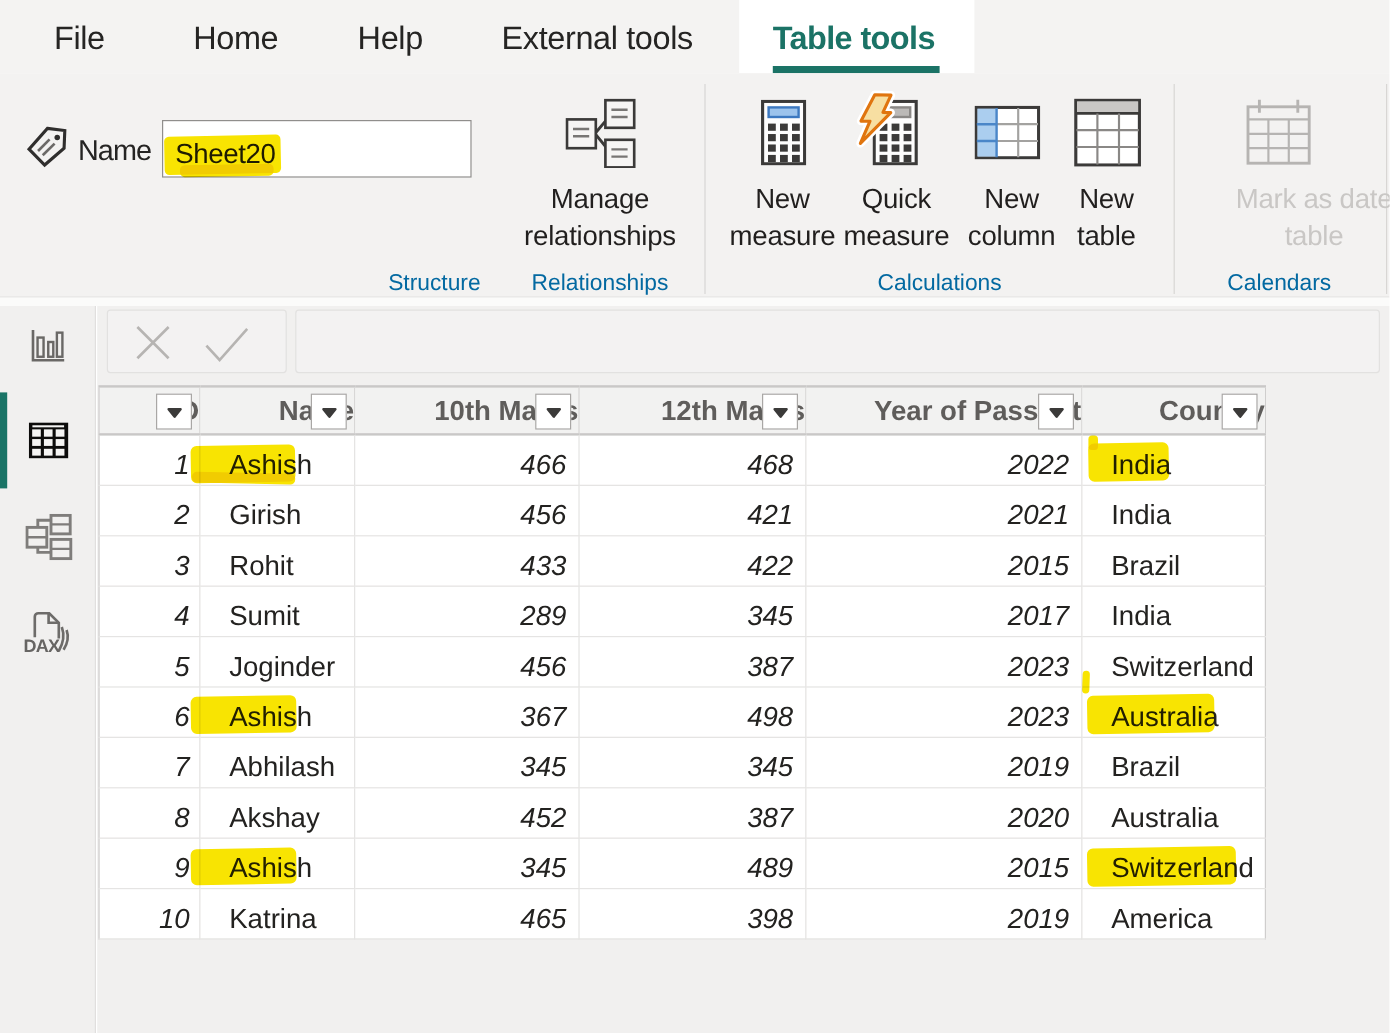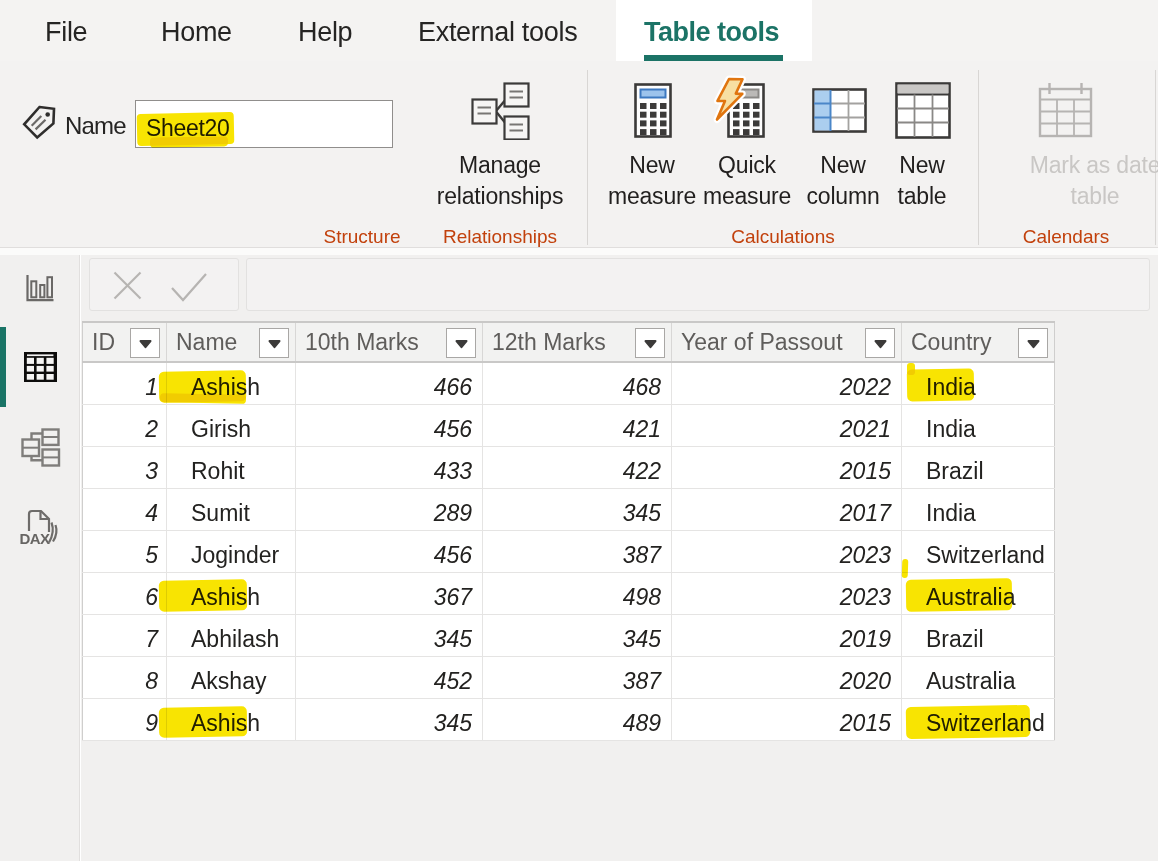--- a/index.html
+++ b/index.html
@@ -11,37 +11,37 @@
 #tabstrip { left:0; top:0; width:1158px; height:61px; background:#f4f3f2; }
 #activetab { left:616px; top:0; width:196px; height:61px; background:#ffffff; }
 #underline { left:644px; top:55px; width:139px; height:6px; background:#1b7366; }
 .tab { top:19px; font-size:27px; line-height:27px; letter-spacing:-0.3px; color:#252423; white-space:nowrap; }
 
 
 #ribbon { left:0; top:61px; width:1158px; height:186px; background:#f3f2f1; }
 #ribbonline { left:0; top:247px; width:1158px; height:1px; background:#e0dedd; }
 #whiteband { left:0; top:248px; width:1158px; height:7px; background:#fbfbfa; }
 .vsep { top:70px; width:1px; height:175px; background:#d8d6d4; }
-.seclabel { top:227px; font-size:19px; line-height:19px; color:#c2410c; white-space:nowrap; transform:translateX(-50%); }
+.seclabel { top:227px; font-size:19px; line-height:19px; color:#0369a1; white-space:nowrap; transform:translateX(-50%); }
 .riblabel { top:150px; font-size:23px; line-height:31px; color:#211f1e; text-align:center; white-space:nowrap; transform:translateX(-50%); letter-spacing:-0.2px;}
 .riblabel.disabled { color:#c9c7c5;margin-left:29px; }
 
 #namelabel { left:65px; top:114px; font-size:24px; line-height:24px; letter-spacing:-0.8px; color:#252423; }
 #namebox { left:135px; top:100px; width:258px; height:48px; background:#fff; border:1px solid #908e8c; }
 #sheettext { left:146px; top:117px; font-size:23px; line-height:23px; letter-spacing:-0.3px; color:#1f1e1d; z-index:2; }
 
 
 #leftnav { left:0; top:255px; width:80px; height:606px; background:#f1f0ef; border-right:1px solid #e1dfde; }
 #content { left:81px; top:255px; width:1077px; height:606px; background:#f1f0ef; }
 #tealbar { left:0; top:327px; width:6px; height:80px; background:#1a7466; z-index:3; }
 .fbox { top:258px; height:53px; background:#f3f2f2; border:1px solid #e2e1e0; border-radius:3px; }
 
 
 #dtable { position:absolute; left:82px; top:321px; border-collapse:collapse; table-layout:fixed; width:972px; font-size:23px; }
-#dtable th { border-top:2px solid #c9c8c7; border-bottom:2px solid #c9c8c7; border-left:1px solid #d8d7d6; border-right:1px solid #d8d7d6; background:#f2f2f1; height:40px; font-size:23px; font-weight:normal; color:#5f5d5b; text-align:left; padding:0 0 0 9px; position:relative; white-space:nowrap; overflow:hidden;}
+#dtable th { border-top:2px solid #c9c8c7; border-bottom:2px solid #c9c8c7; border-left:1px solid #d8d7d6; border-right:1px solid #d8d7d6; background:#f2f2f1; height:40px; font-size:23px; font-weight:bold; color:#5f5d5b; text-align:right; padding:0 0 0 9px; position:relative; white-space:nowrap; overflow:hidden;}
 #dtable td { border:1px solid #e5e4e3; background:#fff; height:42px; color:#232220; padding:0 0 5px 0; white-space:nowrap; line-height:23px; vertical-align:bottom; }
 #dtable td.num { font-style:italic; text-align:right; padding-right:10px; }
 #dtable td.id { font-style:italic; text-align:right; padding-right:8px; }
 #dtable td.txt { padding-left:24px; }
 #dtable tr td:first-child, #dtable th:first-child { border-left:1px solid #cfcecd; }
 #dtable tr td:last-child, #dtable th:last-child { border-right:1px solid #cfcecd; }
 .ddbtn { position:absolute; right:6px; top:5px; width:30px; height:30px; background:#fff; border:1px solid #a9a7a5; }
 .ddbtn svg { position:absolute; left:8px; top:10px; }
 
 
@@ -197,20 +197,28 @@
         <td class="num">2020</td>
         <td class="txt">Australia</td>
       </tr>
 <tr>
         <td class="id">9</td>
         <td class="txt">Ashish</td>
         <td class="num">345</td>
         <td class="num">489</td>
         <td class="num">2015</td>
         <td class="txt">Switzerland</td>
+      </tr>
+<tr>
+        <td class="id">10</td>
+        <td class="txt">Katrina</td>
+        <td class="num">465</td>
+        <td class="num">398</td>
+        <td class="num">2019</td>
+        <td class="txt">America</td>
       </tr>
 </tbody>
 </table>
 
 <svg class="abs" style="left:22px; top:100px;" width="40" height="40" viewBox="0 0 40 40">
  <path d="M17.5 7 L32 8.8 L31.4 23.5 L15.2 37.5 L2.2 24.3 Z" fill="none" stroke="#2f2e2d" stroke-width="2.6" stroke-linejoin="miter"></path>
  <circle cx="25.7" cy="14.5" r="2.3" fill="#2f2e2d"></circle>
  <g stroke="#6b6967" stroke-width="2.2">
   <line x1="9.7" y1="25.8" x2="19.3" y2="16.1"></line>
   <line x1="13.6" y1="29.4" x2="23.5" y2="19.7"></line>

